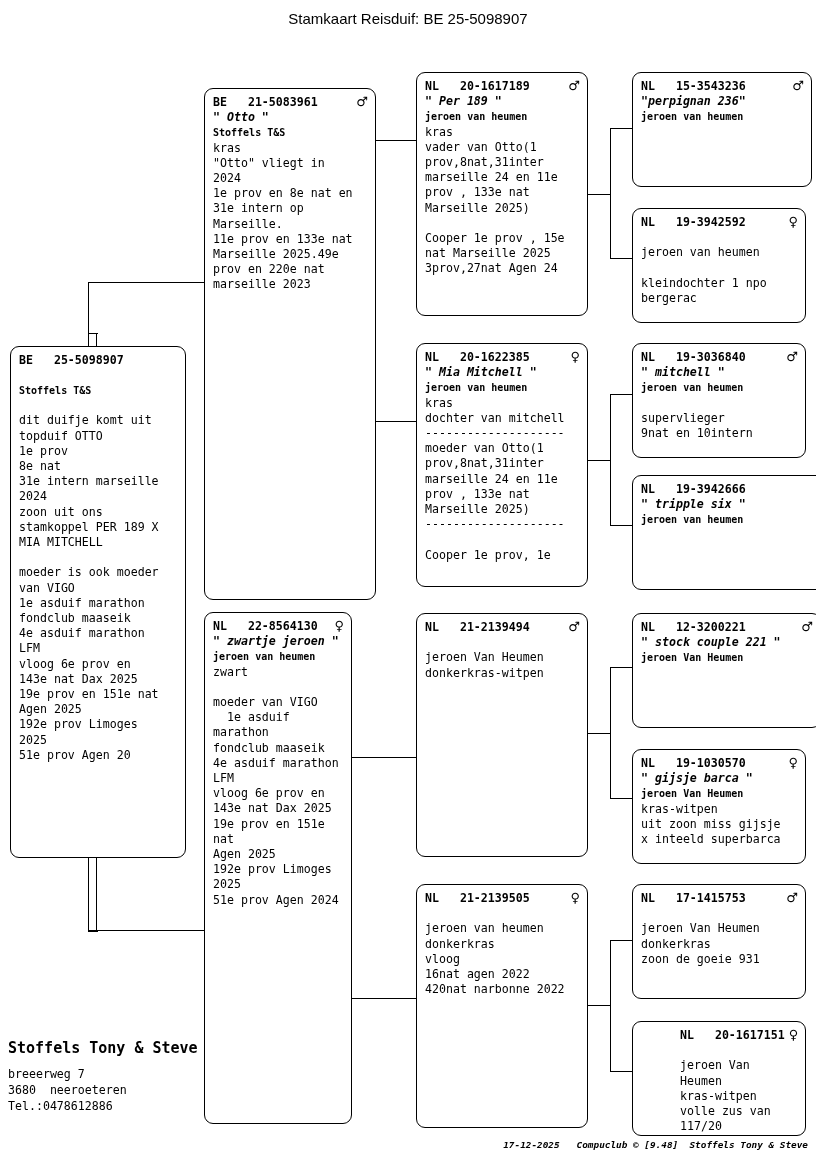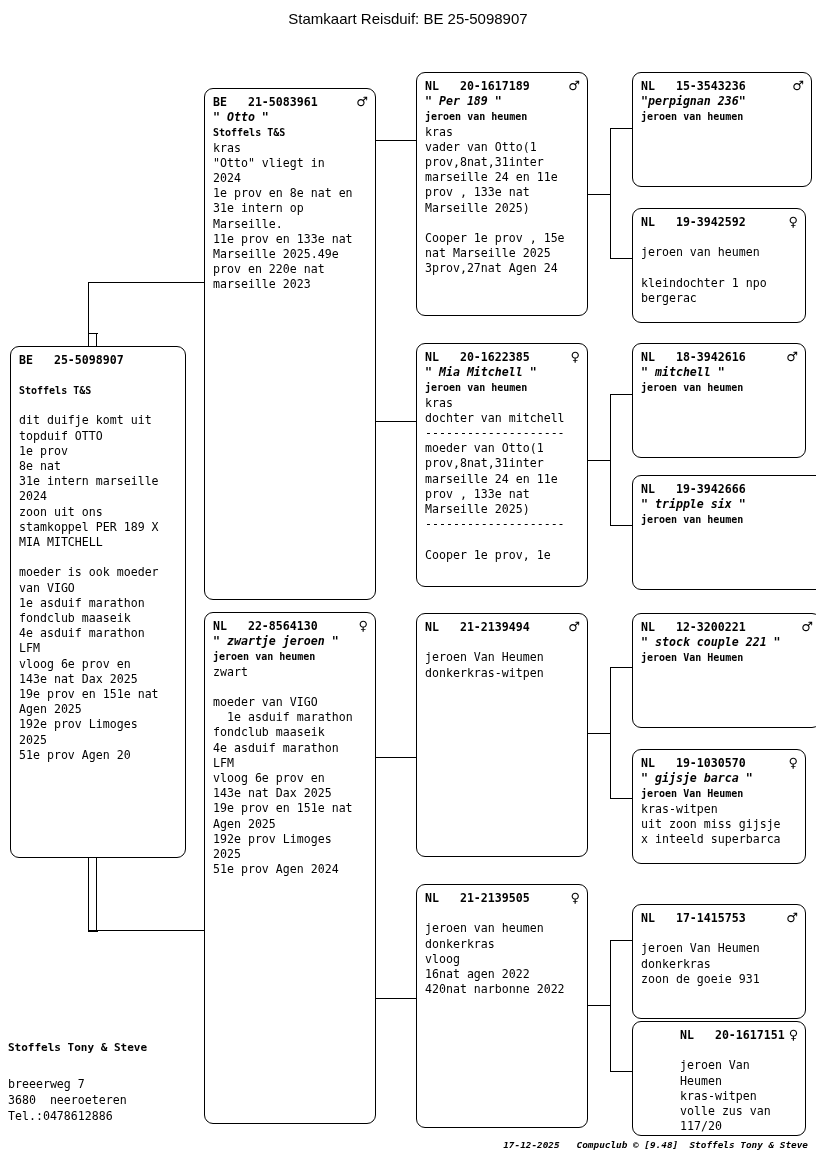--- a/index.html
+++ b/index.html
@@ -19,21 +19,21 @@
              font-size:13px;font-weight:bold;line-height:14px;padding-left:4px;}
   .card .nick{font-size:11.6px;font-style:italic;font-weight:bold;line-height:15.2px;white-space:pre;}
   .card .owner{font-size:10px;font-weight:bold;line-height:15.2px;white-space:pre;}
   .card .notes{font-size:11.6px;line-height:15.2px;white-space:pre-wrap;margin-top:0;}
 
   .line{position:absolute;background:#000;}
   .vl{width:1.4px;}
   .hl{height:1.4px;}
 
   #owner-block{position:absolute;left:8px;top:1040px;width:220px;}
-  #owner-block .oname{font-size:11px;font-weight:bold;line-height:16px;white-space:pre;}
+  #owner-block .oname{font-size:15px;font-weight:bold;line-height:16px;white-space:pre;}
   #owner-block .oline{font-size:11.6px;line-height:16px;white-space:pre;}
 
   #footer{position:absolute;left:0;top:1139px;width:808px;text-align:right;
           font-size:9.4px;font-style:italic;font-weight:bold;white-space:pre;}
 </style>
 </head>
 <body>
 
 <div id="title">Stamkaart Reisduif: BE  25-5098907</div>
 
@@ -117,21 +117,21 @@
 2024
 1e prov en 8e nat en
 31e intern op
 Marseille.
 11e prov en 133e nat
 Marseille 2025.49e
 prov en 220e nat
 marseille 2023</div>
 </div>
 
-<div class="card" style="left:204px;top:612px;width:172px;height:512px;">
+<div class="card" style="left:204px;top:612px;width:148px;height:512px;">
   <div class="hdr">
     <span class="ring">NL   22-8564130</span>
     <span class="sex">♀</span>
   </div>
   <div class="nick">" zwartje jeroen "</div>
   <div class="owner">jeroen van heumen</div>
   <div class="notes">zwart
 
 moeder van VIGO
   1e asduif marathon
@@ -232,25 +232,28 @@
   <div class="owner"></div>
   <div class="notes">
 jeroen van heumen
 
 kleindochter 1 npo
 bergerac</div>
 </div>
 
 <div class="card" style="left:632px;top:343px;width:174px;height:115px;">
   <div class="hdr">
-    <span class="ring">NL   18-3942616</span>
+    <span class="ring">NL   19-3036840</span>
     <span class="sex">♂</span>
   </div>
   <div class="nick">" mitchell "</div>
   <div class="owner">jeroen van heumen</div>
+  <div class="notes">
+supervlieger
+9nat en 10intern</div>
 </div>
 
 <div class="card" style="left:632px;top:475px;width:202px;height:115px;">
   <div class="hdr">
     <span class="ring">NL   19-3942666</span>
     <span class="sex">♀</span>
   </div>
   <div class="nick">" tripple six "</div>
   <div class="owner">jeroen van heumen</div>
 </div>
@@ -269,21 +272,21 @@
     <span class="ring">NL   19-1030570</span>
     <span class="sex">♀</span>
   </div>
   <div class="nick">" gijsje barca "</div>
   <div class="owner">jeroen Van Heumen</div>
   <div class="notes">kras-witpen
 uit zoon miss gijsje
 x inteeld superbarca</div>
 </div>
 
-<div class="card" style="left:632px;top:884px;width:174px;height:115px;margin-top:20px;">
+<div class="card" style="left:632px;top:884px;width:174px;height:115px;">
   <div class="hdr">
     <span class="ring">NL   17-1415753</span>
     <span class="sex">♂</span>
   </div>
   <div class="nick"></div>
   <div class="owner"></div>
   <div class="notes">
 jeroen Van Heumen
 donkerkras
 zoon de goeie 931</div>
@@ -298,18 +301,18 @@
   <div class="owner"></div>
   <div class="notes">
 jeroen Van Heumen
 kras-witpen
 volle zus van 117/20
 vloog 12 nat</div>
 </div>
 
 <div id="owner-block">
   <div class="oname">Stoffels Tony &amp; Steve</div>
-  <div class="oline" style="margin-top:20px;">breeerweg 7</div>
+  <div class="oline" style="margin-top:10px;">breeerweg 7</div>
   <div class="oline">3680  neeroeteren</div>
   <div class="oline">Tel.:0478612886</div>
 </div>
 
 <div id="footer">17-12-2025   Compuclub © [9.48]  Stoffels Tony &amp; Steve</div>
 
 </body></html>

